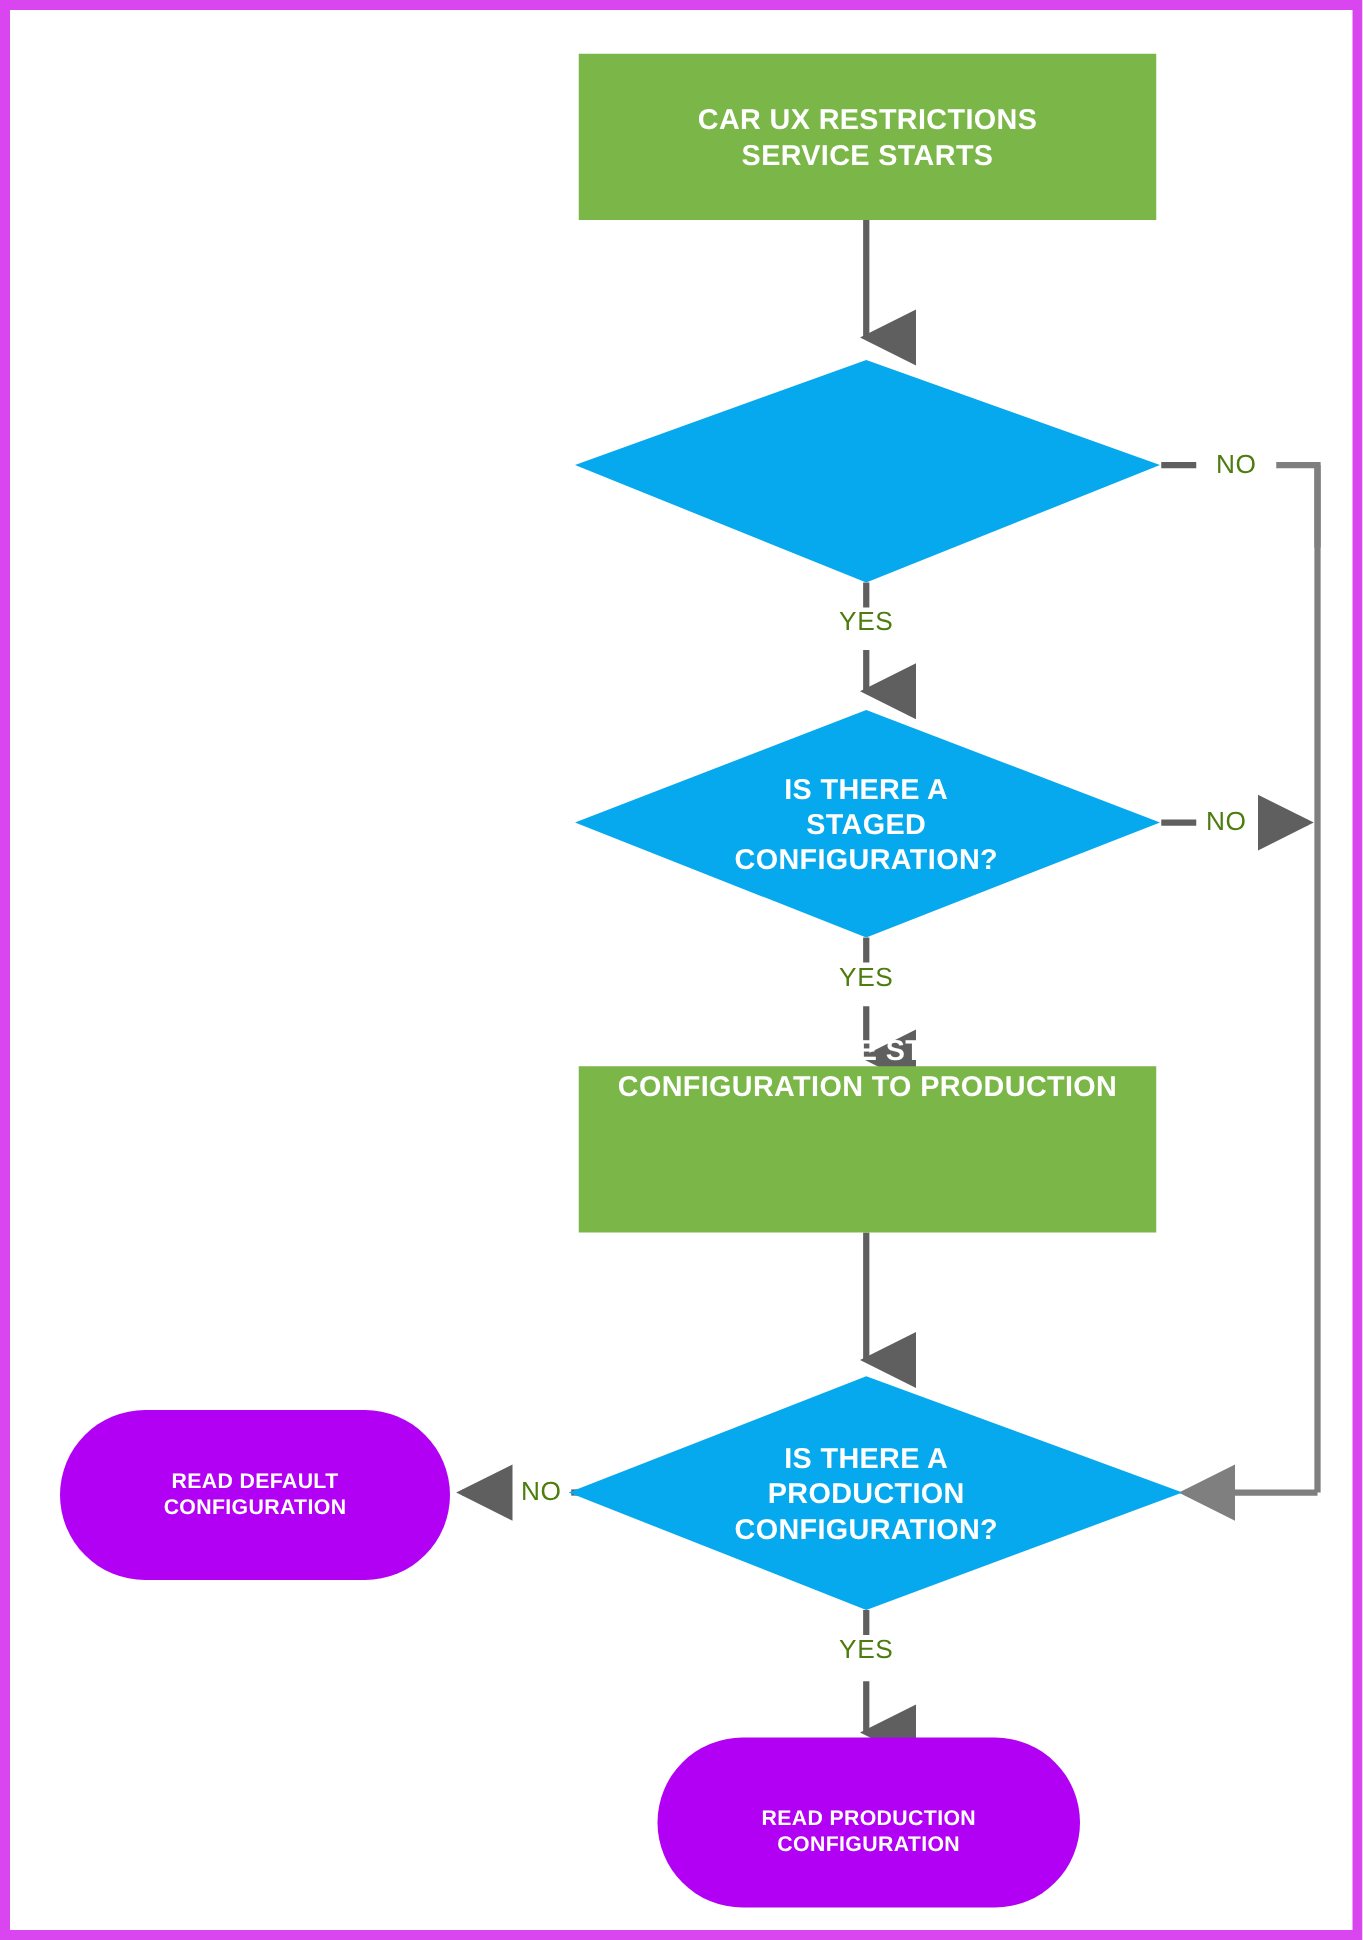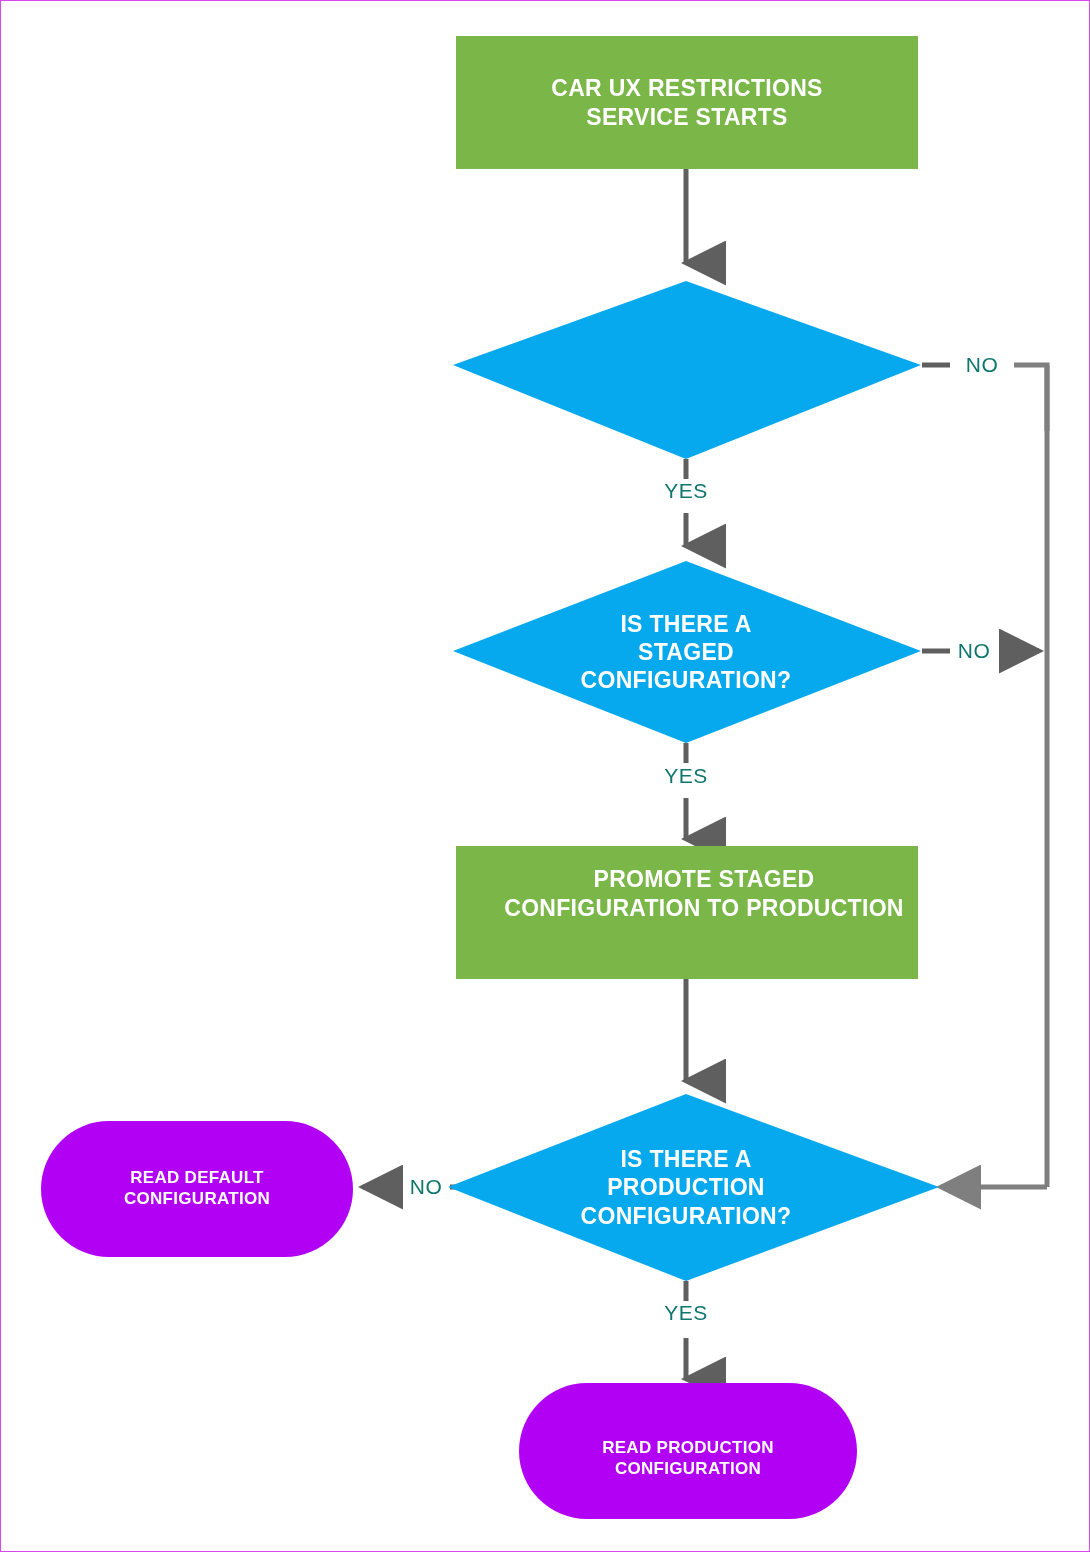--- a/index.html
+++ b/index.html
@@ -5,21 +5,21 @@
   html, body {
     margin: 0;
     padding: 0;
     background: #ffffff;
   }
   #page {
     position: relative;
     width: 1090px;
     height: 1552px;
     background: #ffffff;
-    border: 1px solid #d946ef;
+    border: 8px solid #d946ef;
     box-sizing: border-box;
     overflow: hidden;
     font-family: "Liberation Sans", sans-serif;
   }
   #flow-svg {
     position: absolute;
     left: 0;
     top: 0;
     width: 1090px;
     height: 1552px;
@@ -32,21 +32,21 @@
     text-align: center;
     font-weight: bold;
     color: #ffffff;
     letter-spacing: 0.3px;
     line-height: 1.22;
     pointer-events: none;
     white-space: pre-line;
   }
   .edge-label {
     position: absolute;
-    color: #0f766e;
+    color: #4d7c0f;
     font-size: 21px;
     font-weight: normal;
     letter-spacing: 0.5px;
     text-align: center;
     pointer-events: none;
   }
   .lbl-green  { font-size: 23px; }
   .lbl-blue   { font-size: 23px; }
   .lbl-purple { font-size: 17px; }
 </style>
@@ -113,21 +113,21 @@
   </svg>
 
   <div class="node-label lbl-green" style="left:455px; top:35px; width:462px; height:133px;">CAR UX RESTRICTIONS
 SERVICE STARTS</div>
 
 
   <div class="node-label lbl-blue" style="left:520px; top:560px; width:330px; height:182px;">IS THERE A
 STAGED
 CONFIGURATION?</div>
 
-  <div class="node-label lbl-green" style="left:455px; top:845px; width:462px; height:95px;margin-left:17px;">PROMOTE STAGED
+  <div class="node-label lbl-green" style="left:455px; top:799px; width:462px; height:95px;">PROMOTE STAGED
 CONFIGURATION TO PRODUCTION</div>
 
   <div class="node-label lbl-blue" style="left:520px; top:1093px; width:330px; height:187px;">IS THERE A
 PRODUCTION
 CONFIGURATION?</div>
 
   <div class="node-label lbl-purple" style="left:40px; top:1120px; width:312px; height:136px;">READ DEFAULT
 CONFIGURATION</div>
 
   <div class="node-label lbl-purple" style="left:518px; top:1382px; width:338px; height:152px;">READ PRODUCTION

